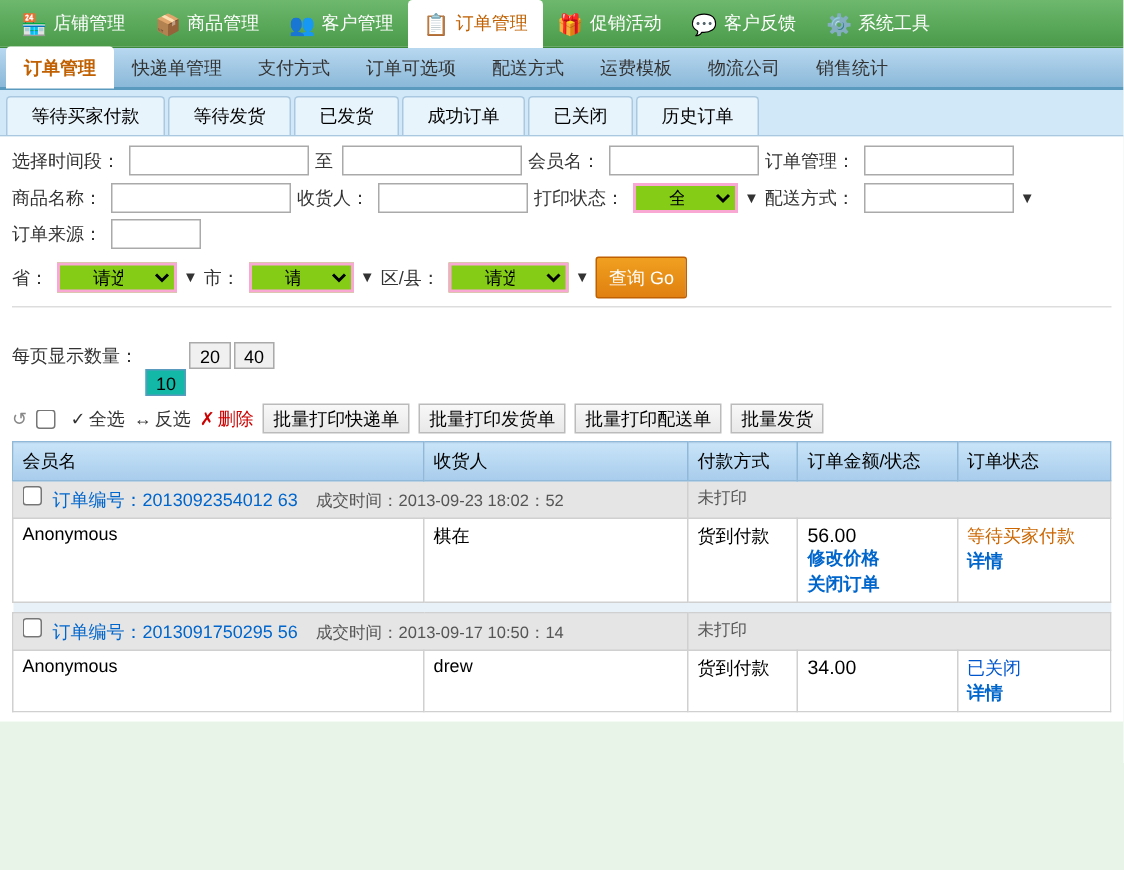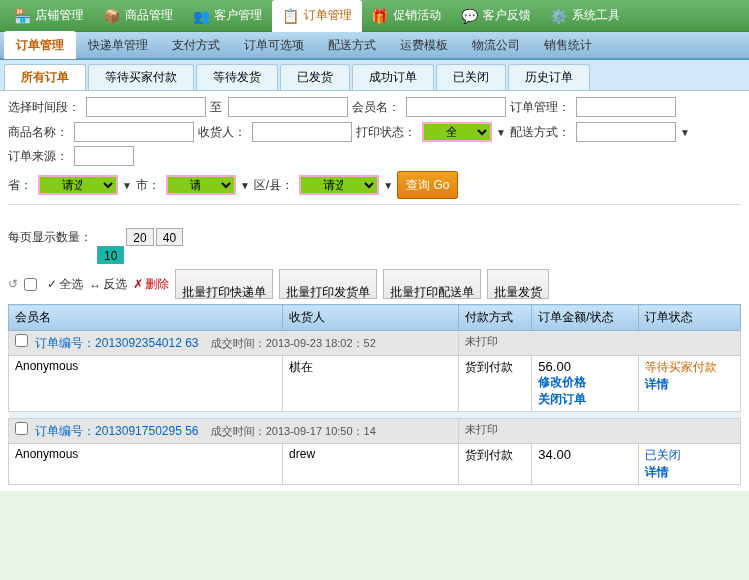--- a/index.html
+++ b/index.html
@@ -40,21 +40,21 @@
     .perpage-label { margin-right: 5px; color: #333; }
     .perpage-btn { border: 1px solid #aaa; background: #f0f0f0; padding: 0 6px; height: 18px; line-height: 18px; cursor: pointer; margin-right: 2px; }
     .perpage-btn.active { background: #14b8a6; border-color: #5a9abf; margin-top: 36px; }
 
     
     .actions-row { display: flex; align-items: center; margin-bottom: 5px; gap: 6px; }
     .action-icon { display: flex; align-items: center; gap: 2px; cursor: pointer; }
     .btn-all { color: #333; }
     .btn-inverse { color: #333; }
     .btn-delete { color: #c00; }
-    .action-btn { background: linear-gradient(to bottom, #f8f8f8, #e8e8e8); border: 1px solid #bbb; padding: 14px 6px; cursor: pointer; white-space: nowrap; height: 20px; }
+    .action-btn { background: linear-gradient(to bottom, #f8f8f8, #e8e8e8); border: 1px solid #bbb; padding: 1px 6px; cursor: pointer; white-space: nowrap; height: 20px; }
 
     
     .order-table { width: 100%; border-collapse: collapse; }
     .order-table th { background: linear-gradient(to bottom, #c8e4f8, #a8ccec); padding: 4px 6px; border: 1px solid #90b8d8; text-align: left; font-weight: normal; white-space: nowrap; }
     .order-table td { border: 1px solid #d0d0d0; padding: 3px 6px; vertical-align: top; }
 
     .order-header-row td { background: #e5e5e5; font-size: 11px; color: #555; }
     .order-data-row td { background: #fff; }
 
     .order-link { color: #0066cc; text-decoration: none; cursor: pointer; }
@@ -126,23 +126,20 @@
   </div>
   <div class="sub-nav-item">
     <span>物流公司</span>
   </div>
   <div class="sub-nav-item">
     <span>销售统计</span>
   </div>
 </div>
 
 <div class="tab-row">
-  <div class="tab-item active">
-    <span>所有订单</span>
-  </div>
   <div class="tab-item">
     <span>等待买家付款</span>
   </div>
   <div class="tab-item">
     <span>等待发货</span>
   </div>
   <div class="tab-item">
     <span>已发货</span>
   </div>
   <div class="tab-item">

